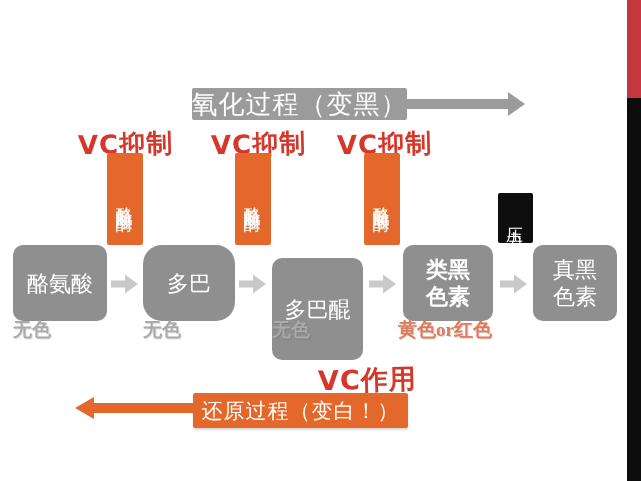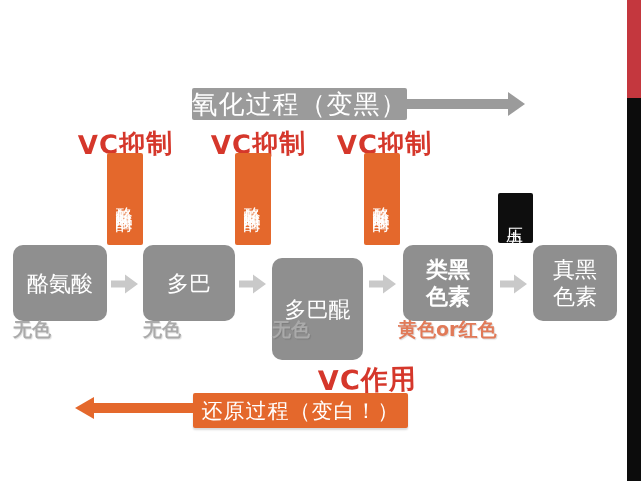--- a/index.html
+++ b/index.html
@@ -65,21 +65,21 @@
 
   
   .node{
     position:absolute;top:245px;height:76px;
     background:#8f8f8f;border-radius:10px;
     display:flex;align-items:center;justify-content:center;
     color:#ffffff;font-size:22px;line-height:27px;
     text-align:center;white-space:pre-line;
   }
   .n1{left:13px;width:94px;text-align:center;}
-  .n2{left:143px;width:92px;}
+  .n2{left:143px;width:92px;border-radius:19px;}
   .n3{left:272px;width:91px;top:258px;height:102px;}
   .n4{left:403px;width:90px;font-weight:bold;}
   .n5{left:533px;width:84px;}
 
   
   .flow-arrow{position:absolute;top:271px;width:30px;height:26px;}
   .fa1{left:110px;}
   .fa2{left:238px;}
   .fa3{left:368px;}
   .fa4{left:499px;}
@@ -88,21 +88,21 @@
   .note{
     position:absolute;top:317px;font-size:19px;font-weight:700;
     text-align:left;white-space:nowrap;
   }
   .note.gray{color:#aaaaaa;text-shadow:1px 1px 1px rgba(0,0,0,0.12);}
   .note.orange{color:#e17a58;text-shadow:1px 1px 1px rgba(0,0,0,0.15);}
   .note.dark{color:#1f1f1f;text-shadow:1px 2px 2px rgba(0,0,0,0.35);}
   .nt1{left:13px;width:94px;}
   .nt2{left:143px;width:92px;}
   .nt3{left:272px;width:91px;}
-  .nt4{left:398px;width:100px;}
+  .nt4{left:398px;width:100px;font-family:Liberation Serif, serif;}
   .nt5{left:514px;width:125px;}
 
   
   .red-bar{
     position:absolute;left:193px;top:393px;width:215px;height:35px;
     background:#e4682c;border-radius:2px;
     box-shadow:0 2px 2px rgba(0,0,0,0.15);
     display:flex;align-items:center;justify-content:center;
     color:#ffffff;font-size:21px;letter-spacing:1px;white-space:nowrap;
   }

